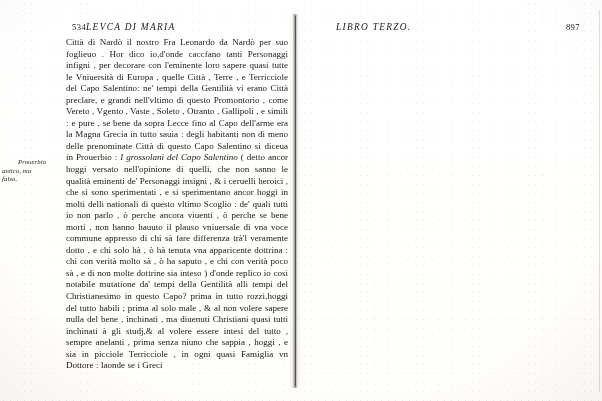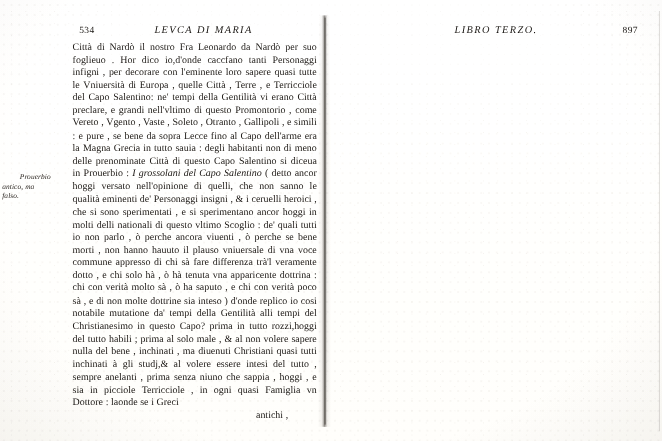--- a/index.html
+++ b/index.html
@@ -91,21 +91,21 @@
     align-items: baseline;
     width: 100%;
   }
   .folio {
     font-style: normal;
     font-size: 8.6px;
     letter-spacing: 0.4px;
   }
   .rh-title {
     flex: 1;
-    text-align: center;
+    text-align: left;
     font-style: italic;
     font-size: 9.4px;
     letter-spacing: 1.3px;
   }
 
   
   .col {
     position: absolute;
     font-size: 9.05px;
     line-height: 11.55px;
@@ -172,21 +172,20 @@
 
     <div class="running-head rh-left">
       <div class="rh-row">
         <span class="folio">534</span>
         <span class="rh-title">LEVCA DI MARIA</span>
       </div>
     </div>
 
     <div class="col left">
       <p><span>Città di Nardò il nostro Fra Leonardo da Nardò per suo foglieuo . Hor dico io,d'onde caccfano tanti Personaggi infigni , per decorare con l'eminente loro sapere quasi tutte le Vniuersità di Europa , quelle Città , Terre , e Terricciole del Capo Salentino: ne' tempi della Gentilità vi erano Città preclare, e grandi nell'vltimo di questo Promontorio , come Vereto , Vgento , Vaste , Soleto , Otranto , Gallipoli , e simili : e pure , se bene da sopra Lecce fino al Capo dell'arme era la Magna Grecia in tutto sauia : degli habitanti non di meno delle prenominate Città di questo Capo Salentino si diceua in Prouerbio : </span><em>I grossolani del Capo Salentino</em><span> ( detto ancor hoggi versato nell'opinione di quelli, che non sanno le qualità eminenti de' Personaggi insigni , &amp; i ceruelli heroici , che si sono sperimentati , e si sperimentano ancor hoggi in molti delli nationali di questo vltimo Scoglio : de' quali tutti io non parlo , ò perche ancora viuenti , ò perche se bene morti , non hanno hauuto il plauso vniuersale di vna voce commune appresso di chi sà fare differenza trà'l veramente dotto , e chi solo hà , ò hà tenuta vna apparicente dottrina : chi con verità molto sà , ò ha saputo , e chi con verità poco sà , e di non molte dottrine sia inteso ) d'onde replico io cosi notabile mutatione da' tempi della Gentilità alli tempi del Christianesimo in questo Capo? prima in tutto rozzi,hoggi del tutto habili ; prima al solo male , &amp; al non volere sapere nulla del bene , inchinati , ma diuenuti Christiani quasi tutti inchinati à gli studj,&amp; al volere essere intesi del tutto , sempre anelanti , prima senza niuno che sappia , hoggi , e sia in picciole Terricciole , in ogni quasi Famiglia vn Dottore : laonde se i Greci</span></p>
-      <p class="lastline">antichi ,</p>
     </div>
 
     <div class="marginal m-left">
       <div class="ml-1">Prouerbio</div>
       <div>antico, ma</div>
       <div>falso.</div>
     </div>
   </div>
 
   <div class="page-half right">

